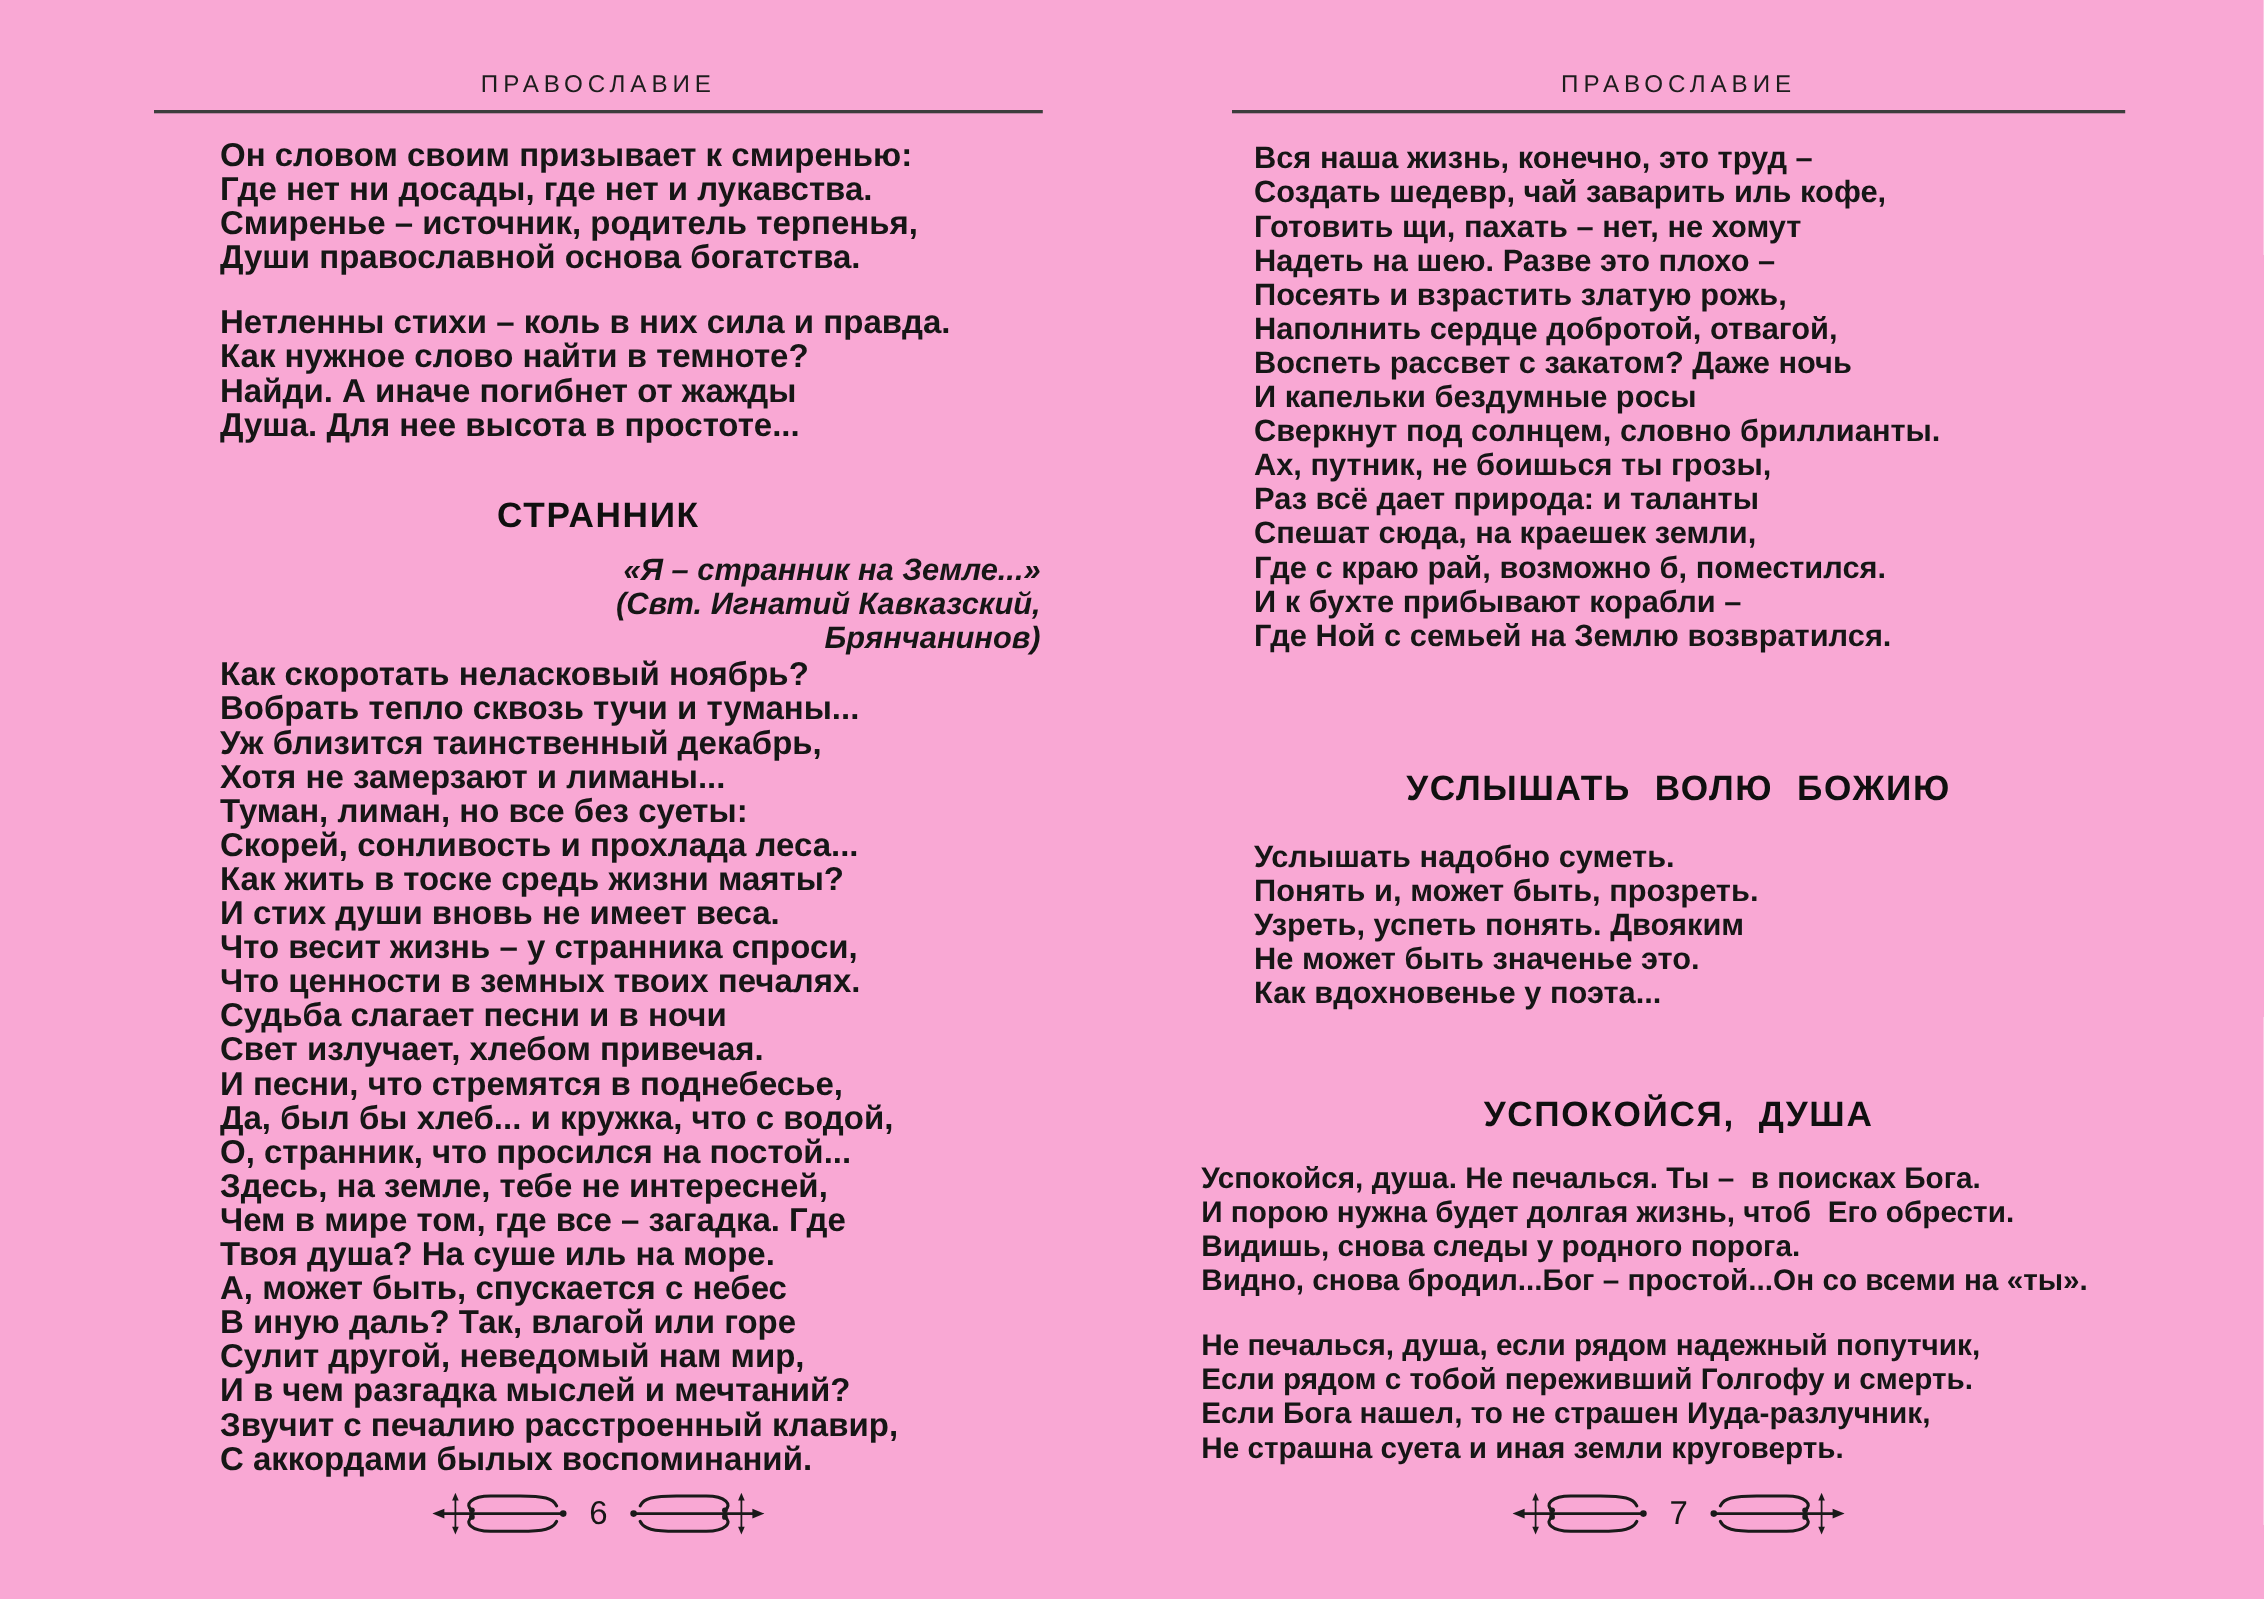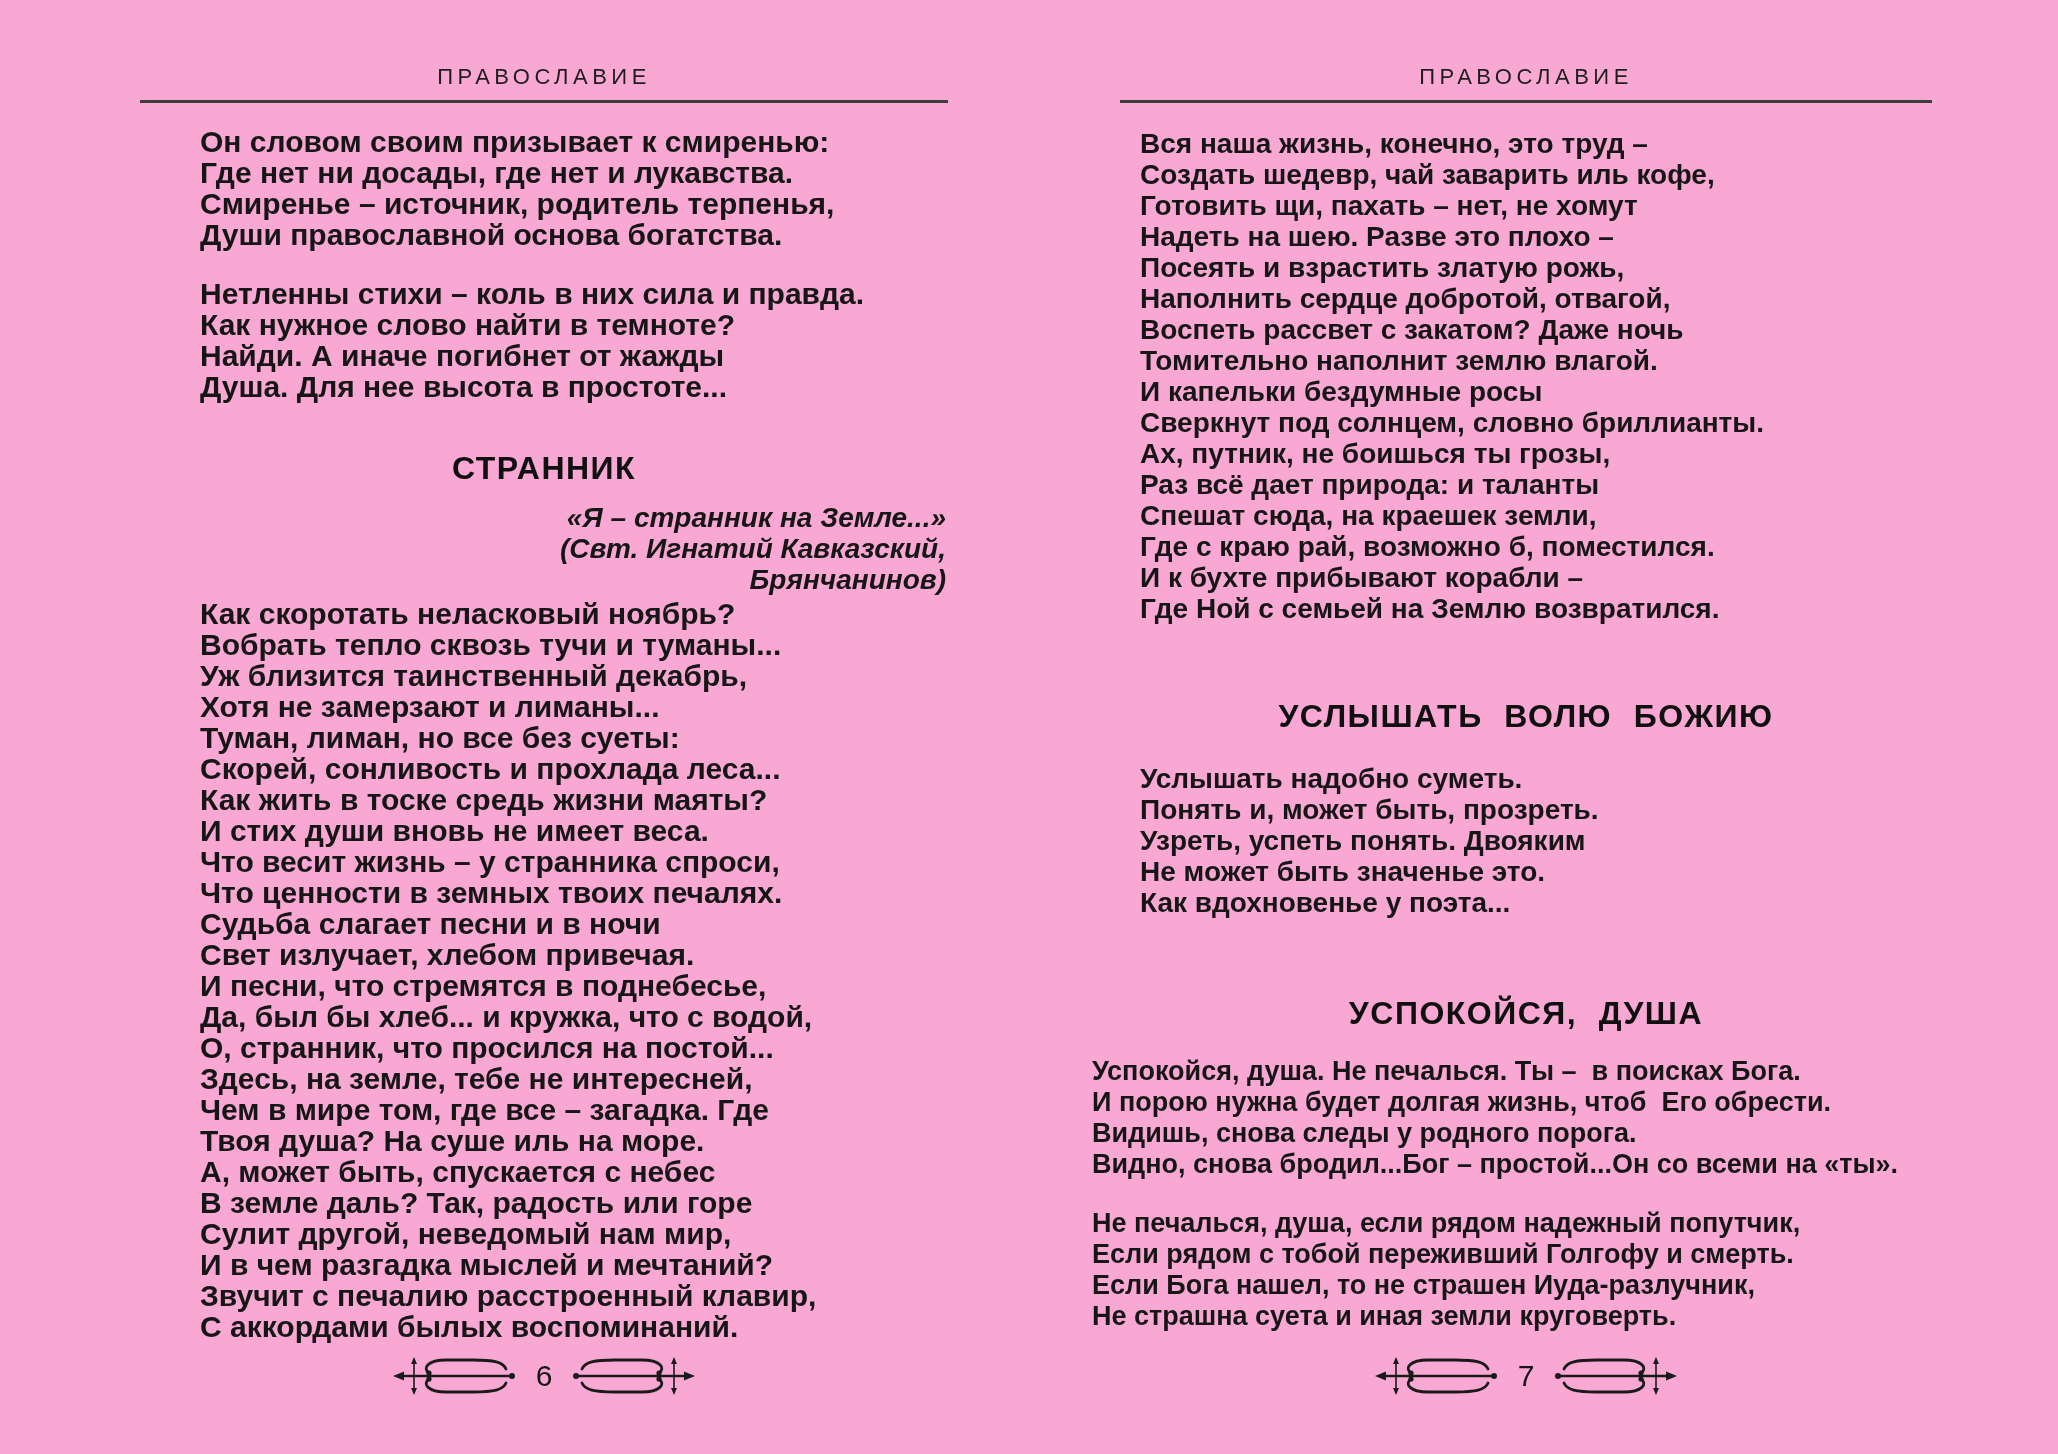--- a/index.html
+++ b/index.html
@@ -105,21 +105,21 @@
         <div class="line">Что ценности в земных твоих печалях.</div>
         <div class="line">Судьба слагает песни и в ночи</div>
         <div class="line">Свет излучает, хлебом привечая.</div>
         <div class="line">И песни, что стремятся в поднебесье,</div>
         <div class="line">Да, был бы хлеб... и кружка, что с водой,</div>
         <div class="line">О, странник, что просился на постой...</div>
         <div class="line">Здесь, на земле, тебе не интересней,</div>
         <div class="line">Чем в мире том, где все – загадка. Где</div>
         <div class="line">Твоя душа? На суше иль на море.</div>
         <div class="line">А, может быть, спускается с небес</div>
-        <div class="line">В земле даль? Так, радость или горе</div>
+        <div class="line">В иную даль? Так, влагой или горе</div>
         <div class="line">Сулит другой, неведомый нам мир,</div>
         <div class="line">И в чем разгадка мыслей и мечтаний?</div>
         <div class="line">Звучит с печалию расстроенный клавир,</div>
         <div class="line">С аккордами былых воспоминаний.</div>
       </div>
 
     <footer class="pagefoot" style="top:1352px">
       <svg class="flourish" width="125" height="44" viewBox="0 0 125 44" aria-hidden="true">
         <g stroke="#1a1a1a" fill="none" stroke-linecap="round">
           <polygon points="0,22 11,17.5 11,26.5" fill="#1a1a1a" stroke="none"></polygon>
@@ -157,21 +157,20 @@
     <div class="rule"></div>
 
     <div class="block verse" style="top:128px">
         <div class="line">Вся наша жизнь, конечно, это труд –</div>
         <div class="line">Создать шедевр, чай заварить иль кофе,</div>
         <div class="line">Готовить щи, пахать – нет, не хомут</div>
         <div class="line">Надеть на шею. Разве это плохо –</div>
         <div class="line">Посеять и взрастить златую рожь,</div>
         <div class="line">Наполнить сердце добротой, отвагой,</div>
         <div class="line">Воспеть рассвет с закатом? Даже ночь</div>
-        <div class="line">Томительно наполнит землю влагой.</div>
         <div class="line">И капельки бездумные росы</div>
         <div class="line">Сверкнут под солнцем, словно бриллианты.</div>
         <div class="line">Ах, путник, не боишься ты грозы,</div>
         <div class="line">Раз всё дает природа: и таланты</div>
         <div class="line">Спешат сюда, на краешек земли,</div>
         <div class="line">Где с краю рай, возможно б, поместился.</div>
         <div class="line">И к бухте прибывают корабли –</div>
         <div class="line">Где Ной с семьей на Землю возвратился.</div>
       </div>
 

